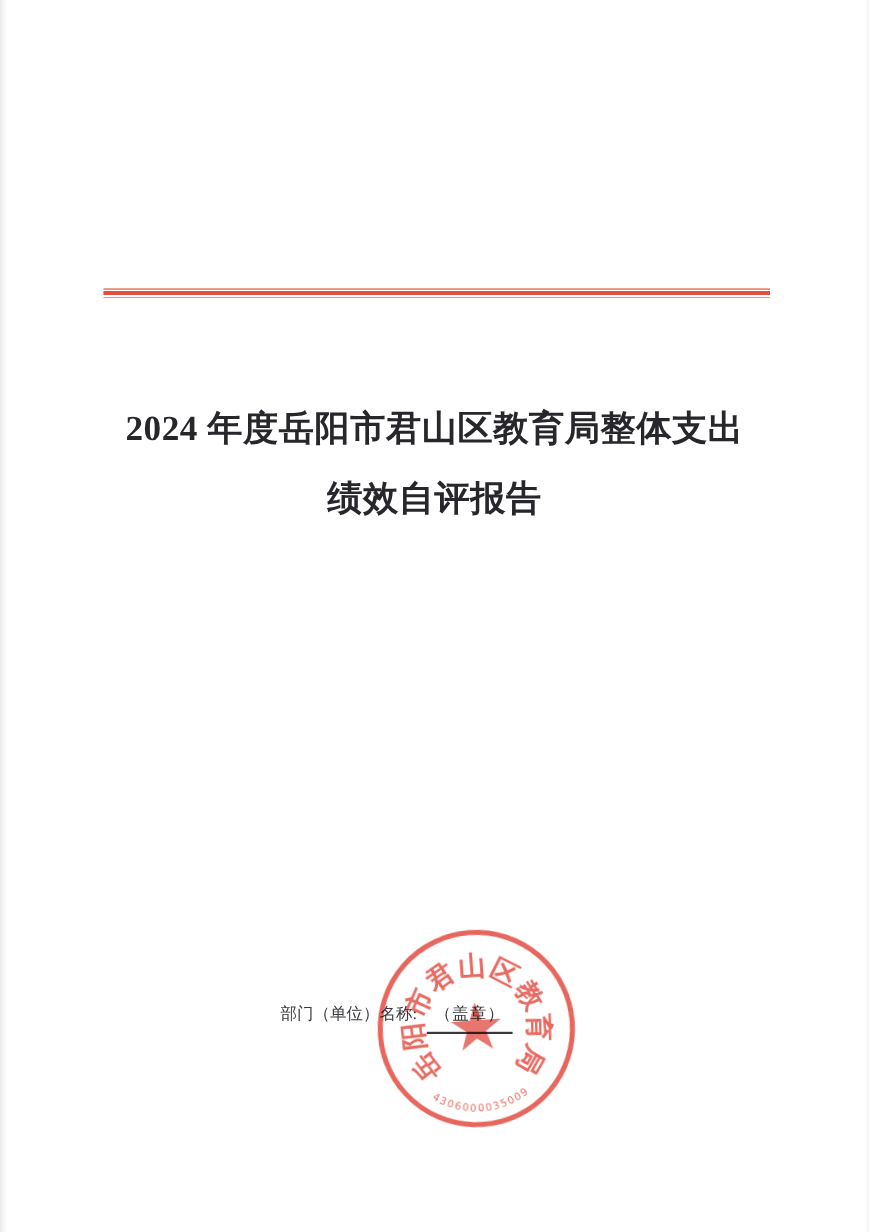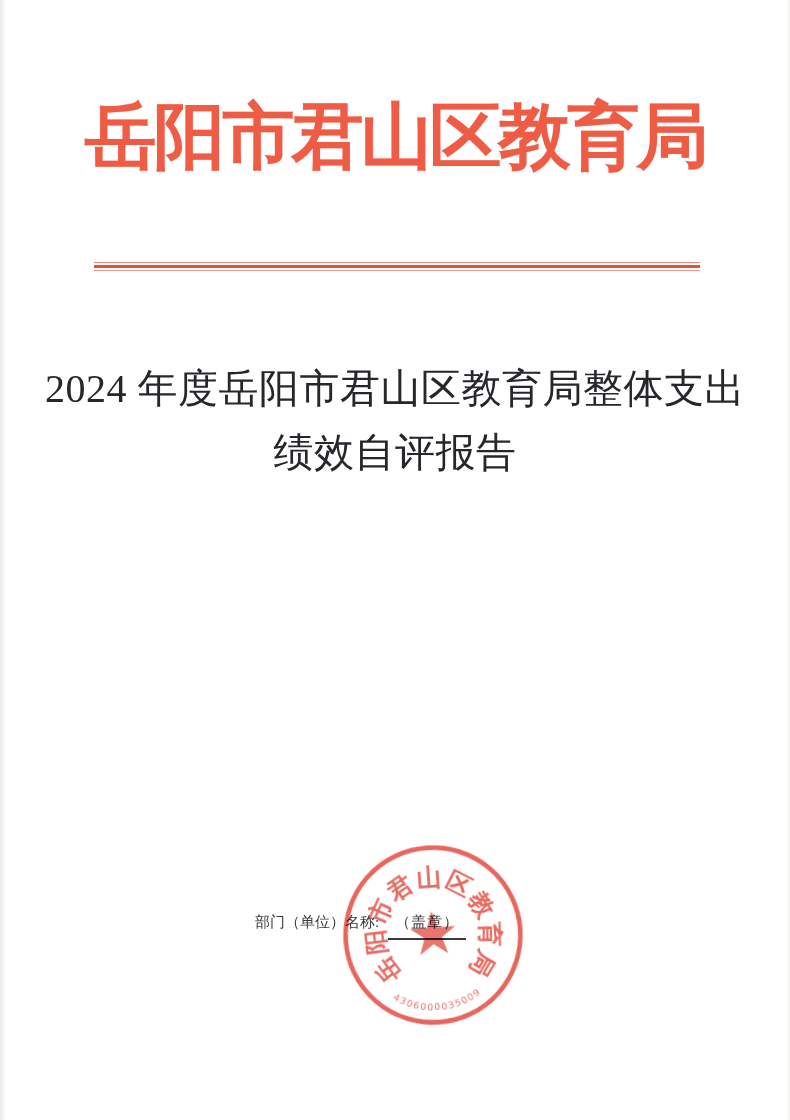--- a/index.html
+++ b/index.html
@@ -40,21 +40,21 @@
       #f08a77 0 16%,
       #ffffff 16% 28%,
       #e5503e 28% 72%,
       #ffffff 72% 84%,
       #f0998a 84% 100%);
   }
   
   .report-title {
     position:absolute; left:0; width:100%;
     text-align:center;
-    font-size:40px; line-height:38px; font-weight:400;
+    font-size:32px; line-height:38px; font-weight:700;
     color: var(--ink, #26262b);
     letter-spacing:.5px;
   }
   .report-title.l1 { top:370px; }
   .report-title.l2 { top:434px; }
   
   .sig-row {
     position:absolute; top:906px; left:255px;
     font-size:15px; line-height:32px;
     color:#3a393e;
@@ -97,21 +97,20 @@
   }
 </style>
 </head>
 <body>
 
 <div class="page">
 
   <div class="edge-left"></div>
   <div class="edge-right"></div>
 
-  <div class="org-title">岳阳市君山区教育局</div>
 
   <div class="header-rule"></div>
 
   <div class="report-title l1">2024 年度岳阳市君山区教育局整体支出</div>
 
   <div class="report-title l2">绩效自评报告</div>
 
   <div class="sig-row">
     <span>部门（单位）名称:</span><span class="stamp-ph">（盖章）</span>
   </div>

